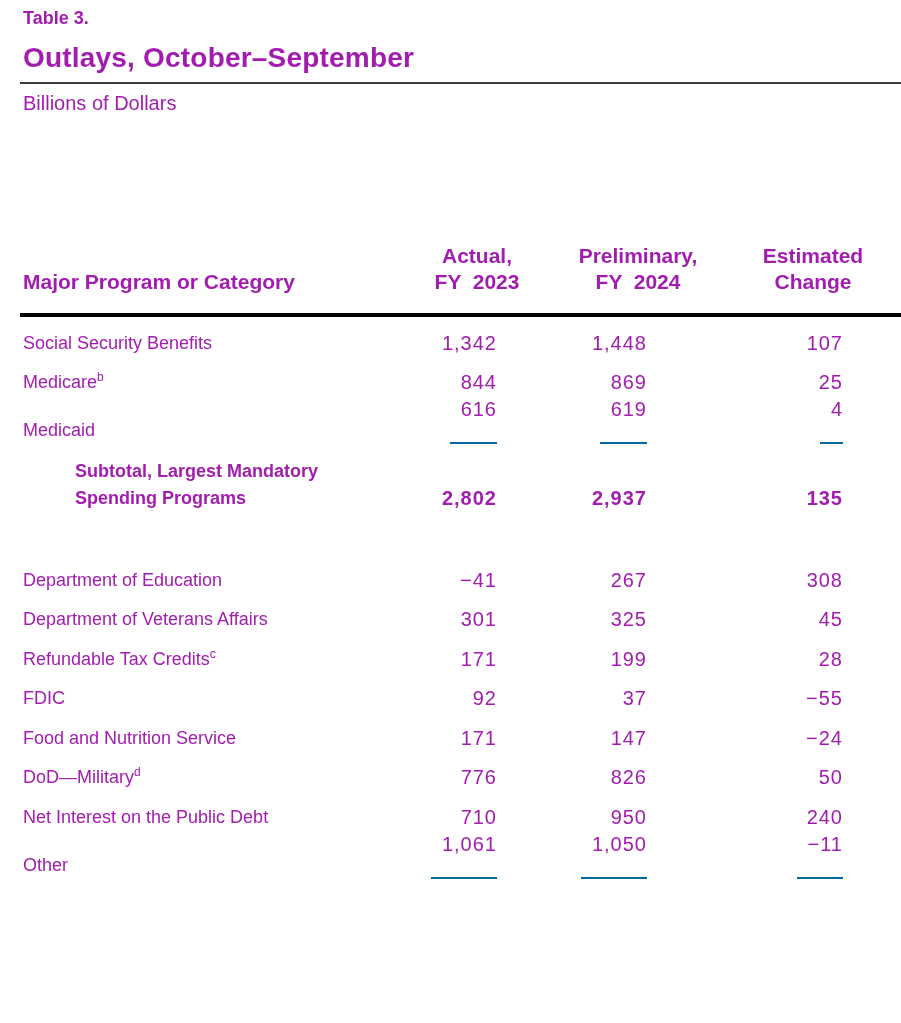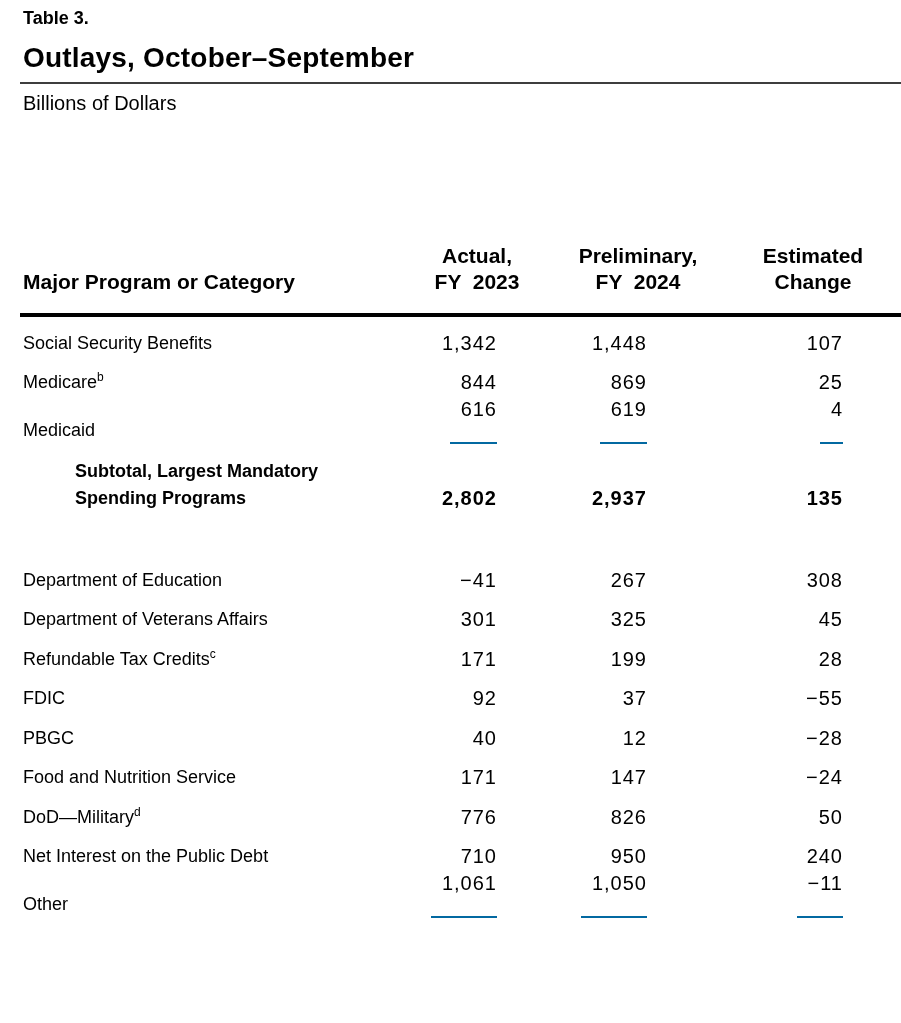--- a/index.html
+++ b/index.html
@@ -2,21 +2,21 @@
 <html><head>
 <meta charset="utf-8">
 <style>
   * { margin: 0; padding: 0; box-sizing: border-box; }
   html, body { background: #ffffff; }
   .page {
     position: relative;
     width: 901px;
     height: 1023px;
     background: #ffffff;
-    color: #000000;
+    color: #a21caf;
     font-family: "Liberation Sans", sans-serif;
     overflow: hidden;
   }
   .table-label {
     position: absolute;
     left: 23px; top: 8px;
     font-size: 18px;
     font-weight: bold;
   }
   .page-title {
@@ -176,26 +176,20 @@
           <td class="num num2">199</td>
           <td class="num num3">28</td>
         </tr>
         <tr class="r">
           <td class="lbl">FDIC</td>
           <td class="num num1">92</td>
           <td class="num num2">37</td>
           <td class="num num3">−55</td>
         </tr>
         <tr class="r">
-          <td class="lbl">PBGC</td>
-          <td class="num num1">40</td>
-          <td class="num num2">12</td>
-          <td class="num num3">−28</td>
-        </tr>
-        <tr class="r">
           <td class="lbl">Food and Nutrition Service</td>
           <td class="num num1">171</td>
           <td class="num num2">147</td>
           <td class="num num3">−24</td>
         </tr>
         <tr class="r">
           <td class="lbl">DoD—Military<sup class="fn">d</sup></td>
           <td class="num num1">776</td>
           <td class="num num2">826</td>
           <td class="num num3">50</td>

